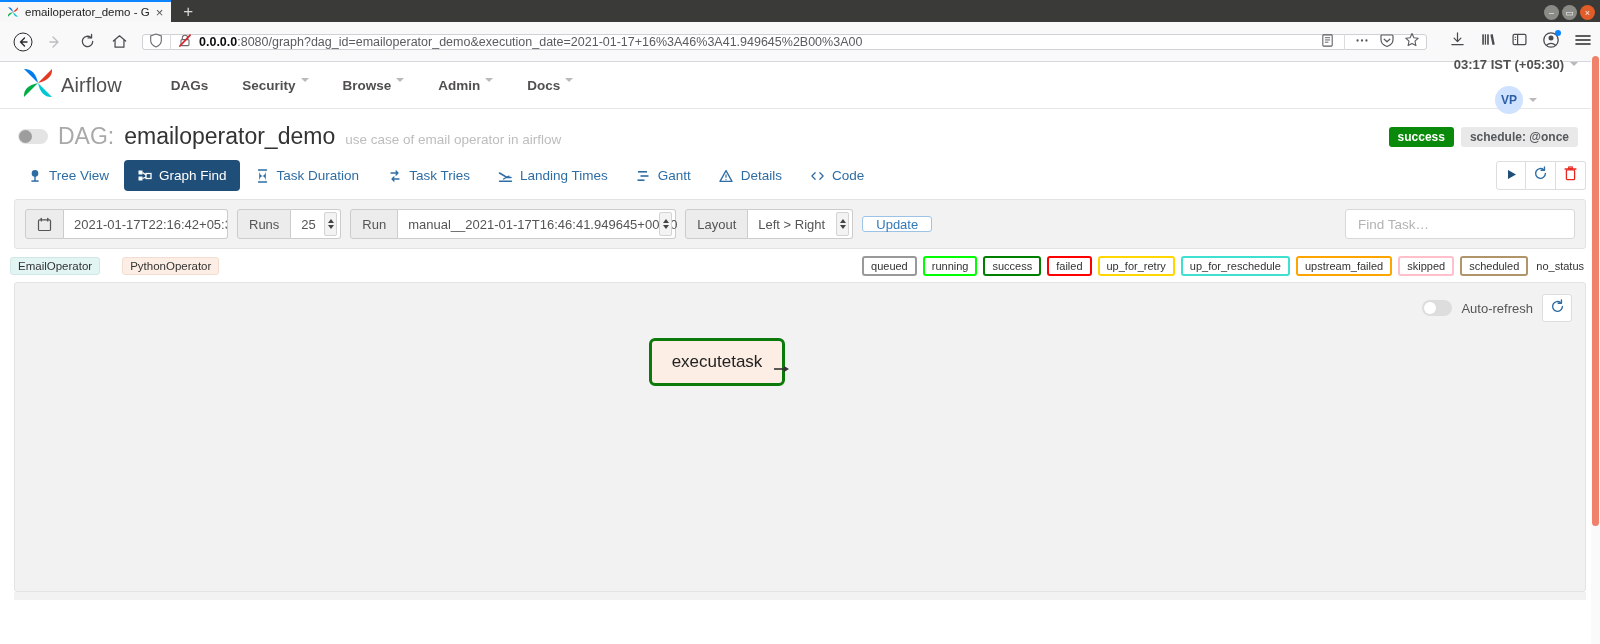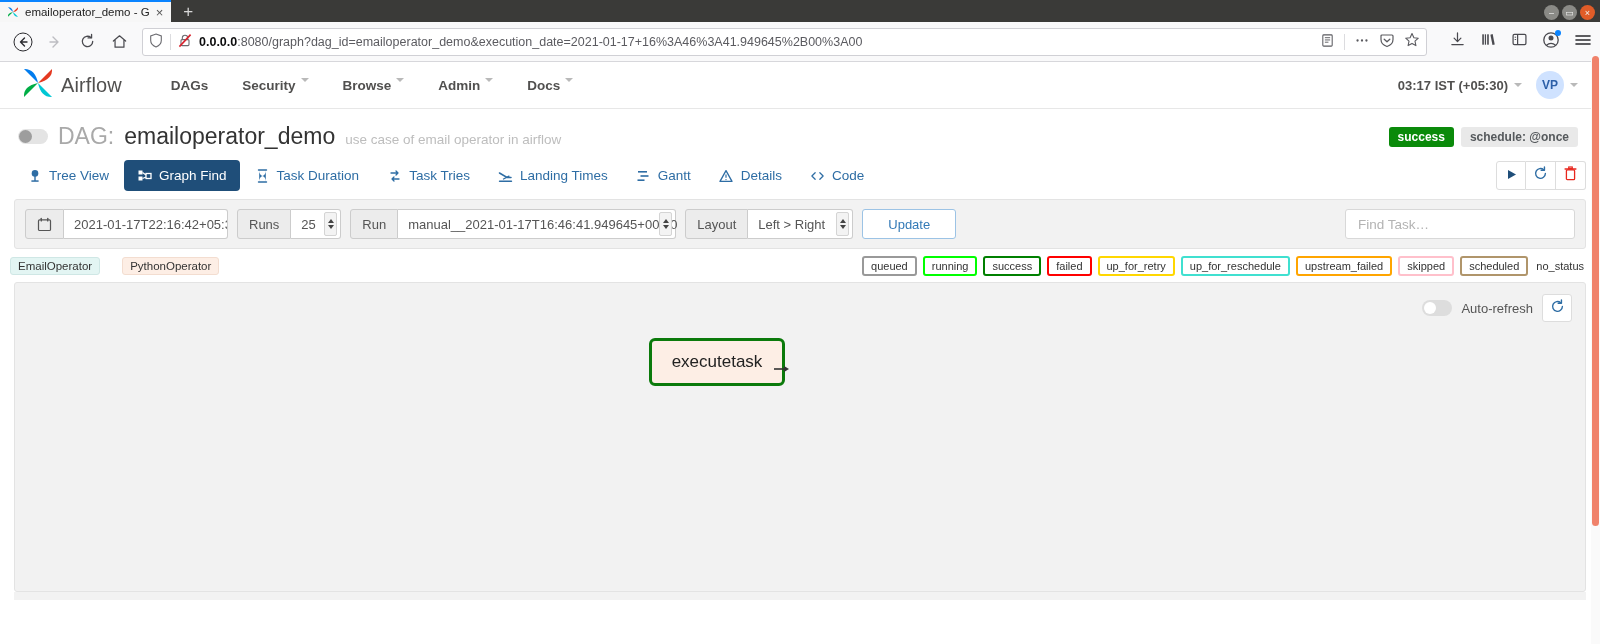--- a/index.html
+++ b/index.html
@@ -43,21 +43,21 @@
     height: 40px; background: #f9f9fa; border-bottom: 1px solid #d7d7db;
     display: flex; align-items: center; padding: 0 8px; gap: 2px;
   }
   .navicon {
     width: 30px; height: 30px; display: flex; align-items: center; justify-content: center;
     color: #4a4a4f; flex: 0 0 auto;
   }
   .navicon.back { color: #2a2a2e; }
   .navicon.fwd { color: #bdbdc2; }
   .urlbar {
-    flex: 1; height: 28px; background: #fff; border: 1px solid #d0d0d5;
+    flex: 1; height: 16px; background: #fff; border: 1px solid #d0d0d5;
     border-radius: 3px; display: flex; align-items: center; gap: 7px;
     padding: 0 6px; margin: 0 6px; font-size: 12.5px; color: #4a4a4f;
   }
   .urlbar .urltext { flex: 1; white-space: nowrap; overflow: hidden; color: #5b5b60; }
   .urlbar .urltext b { color: #0c0c0d; font-weight: 700; }
   .urlsep { width: 1px; height: 16px; background: #dcdcdf; }
   .urlbtns { display: flex; align-items: center; gap: 9px; }
   .toolright { display: flex; align-items: center; gap: 14px; padding-left: 14px; }
 
   
@@ -69,21 +69,21 @@
   .brand .word { font-size: 20px; color: #51504f; letter-spacing: .1px; }
   .af-menu { display: flex; align-items: center; gap: 0; }
   .af-menu a {
     font-size: 13.5px; color: #51504f; font-weight: 700; text-decoration: none;
     padding: 0 17px; display: flex; gap: 5px;
   }
   .caret {
     width: 0; height: 0; border-left: 4px solid transparent; border-right: 4px solid transparent;
     border-top: 4px solid #b9b9b9;
   }
-  .af-nav-right { margin-left: auto; display: flex; align-items: center; gap: 14px; }
+  .af-nav-right { margin-left: auto; display: flex; align-items: center; gap: 14px; flex-direction: column; }
   .af-time { font-size: 13px; color: #51504f; font-weight: 700; display: flex; align-items: center; gap: 6px; }
   .avatar {
     width: 28px; height: 28px; border-radius: 50%; background: #cfe2ff; color: #2c5fa8;
     display: flex; align-items: center; justify-content: center; font-size: 12px; font-weight: 700;
   }
 
   
   .dag-row { display: flex; align-items: center; padding: 14px 22px 6px 18px; gap: 10px; }
   .switch {
     width: 30px; height: 15px; border-radius: 8px; background: #e4e4e4; position: relative;
@@ -150,21 +150,21 @@
   .isel .spin {
     position: absolute; right: 3px; top: 2px; bottom: 2px; width: 13px;
     background: #f3f3f3; border: 1px solid #d4d4d4; border-radius: 2px;
     display: flex; flex-direction: column; align-items: center; justify-content: center; gap: 2px;
   }
   .spin .up, .spin .dn { width: 0; height: 0; border-left: 3px solid transparent; border-right: 3px solid transparent; }
   .spin .up { border-bottom: 4px solid #444; }
   .spin .dn { border-top: 4px solid #444; }
   .btn-update {
     background: #fff; border: 1px solid #9cc3e5; color: #337ab7; font-size: 13px;
-    height: 30px; padding: 0 25px; border-radius: 3px; display: flex; align-items: center;
+    height: 16px; padding: 0 13px; border-radius: 3px; display: flex; align-items: center;
     cursor: pointer;
   }
   .findtask {
     margin-left: auto; width: 230px; height: 30px; background: #fff;
     border: 1px solid #d8d8d8; border-radius: 3px; font-size: 13.5px; color: #b3b3b3;
     display: flex; align-items: center; padding: 0 12px;
   }
 
   
   .legend-row {

